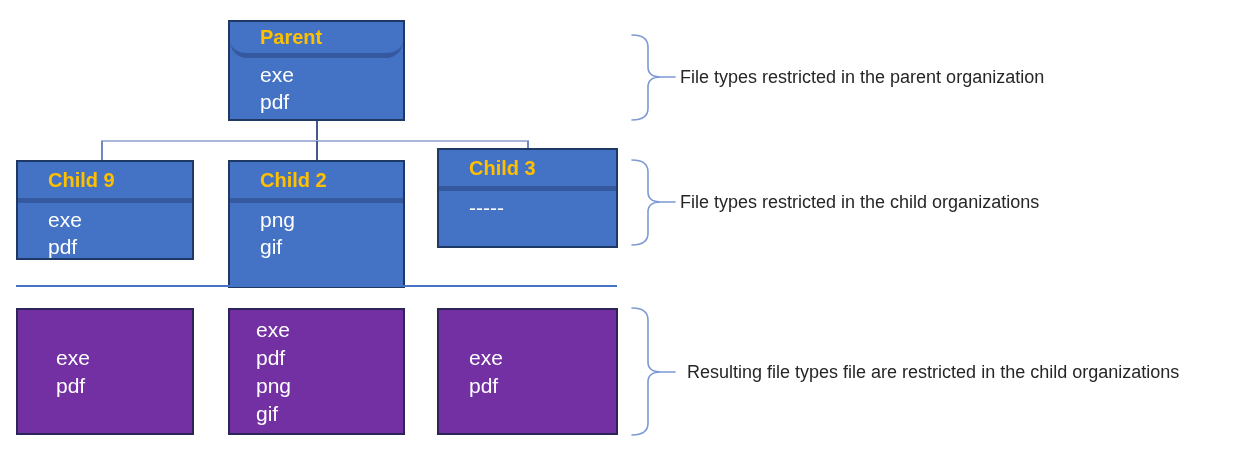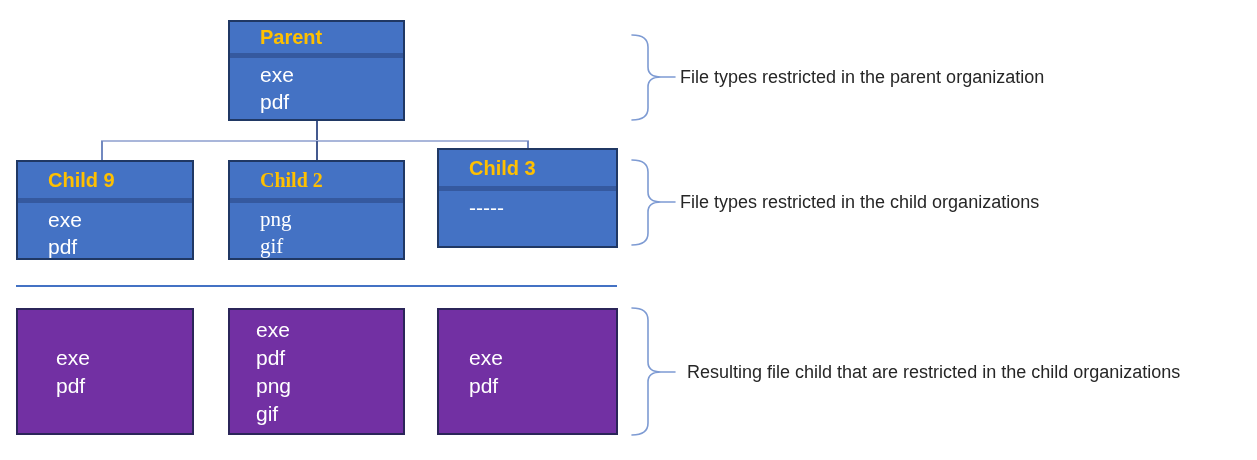--- a/index.html
+++ b/index.html
@@ -25,21 +25,21 @@
   .obox-title {
     display: flex;
     align-items: center;
     padding-left: 30px;
     border-bottom: 5px solid #35599f;
     color: #ffc000;
     font-weight: bold;
     font-size: 20px;
     white-space: nowrap;
   }
-  .obox-title.parent { height: 31px; }
+  .obox-title.parent { height: 31px; border-radius: 17px; }
   .obox-title.child  { height: 36px; }
   .obox-body {
     padding: 3px 0 0 30px;
     color: #ffffff;
     font-size: 21px;
     line-height: 27px;
   }
   
   .rbox {
     position: absolute;
@@ -111,21 +111,21 @@
   <div class="conn drop" style="left:527px; top:141px; width:2px; height:19px;"></div>
 
   <div class="obox" style="left:16px; top:160px; width:178px; height:100px;">
     <div class="obox-title child">Child 9</div>
     <div class="obox-body">
       <div>exe</div>
       <div>pdf</div>
     </div>
   </div>
 
-  <div class="obox" style="left:228px; top:160px; width:177px; height:100px;font-family:Liberation Serif, serif;">
+  <div class="obox" style="left:228px; top:160px; width:177px; height:128px;">
     <div class="obox-title child">Child 2</div>
     <div class="obox-body">
       <div>png</div>
       <div>gif</div>
     </div>
   </div>
 
   <div class="obox" style="left:437px; top:148px; width:181px; height:100px;">
     <div class="obox-title child">Child 3</div>
     <div class="obox-body">
@@ -153,15 +153,15 @@
   </div>
 
   <svg class="braces-svg" viewBox="0 0 1257 460">
     <path d="M 632 35 Q 648 35 648 47 L 648 67 Q 648 77 661 77 Q 648 77 648 87 L 648 108 Q 648 120 632 120 M 661 77 L 675 77"></path>
     <path d="M 632 160 Q 648 160 648 172 L 648 192 Q 648 202 661 202 Q 648 202 648 212 L 648 233 Q 648 245 632 245 M 661 202 L 675 202"></path>
     <path d="M 632 308 Q 648 308 648 320 L 648 362 Q 648 372 661 372 Q 648 372 648 382 L 648 423 Q 648 435 632 435 M 661 372 L 675 372"></path>
   </svg>
 
   <div class="annotation" style="left:680px; top:191px;">File types restricted in the child organizations</div>
   <div class="annotation" style="left:680px; top:66px;">File types restricted in the parent organization</div>
-  <div class="annotation" style="left:687px; top:361px;">Resulting file child that are restricted in the child organizations</div>
+  <div class="annotation" style="left:687px; top:361px;">Resulting file types file are restricted in the child organizations</div>
 
 </div>
 
 </body></html>

